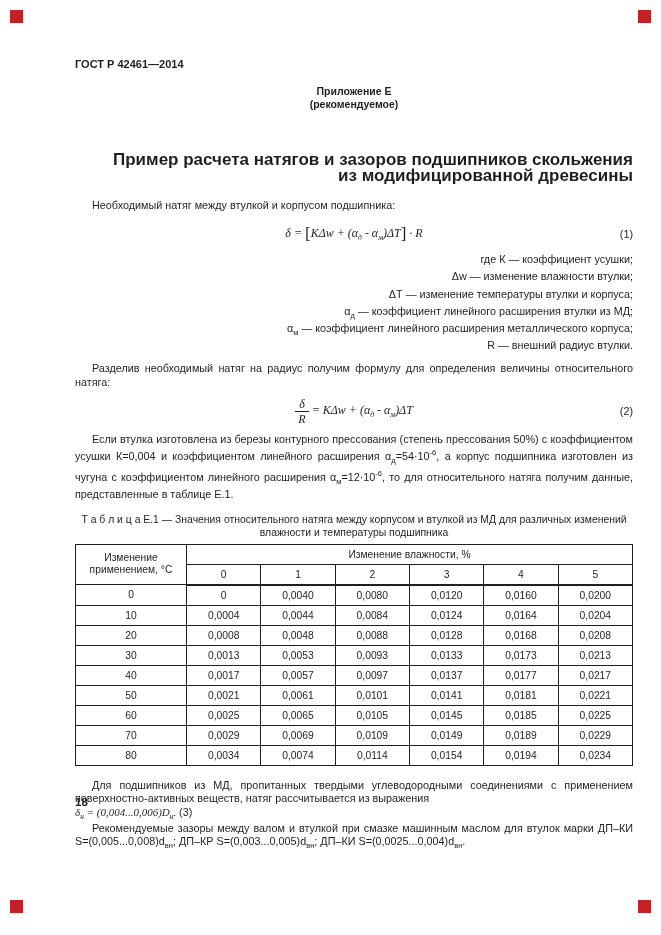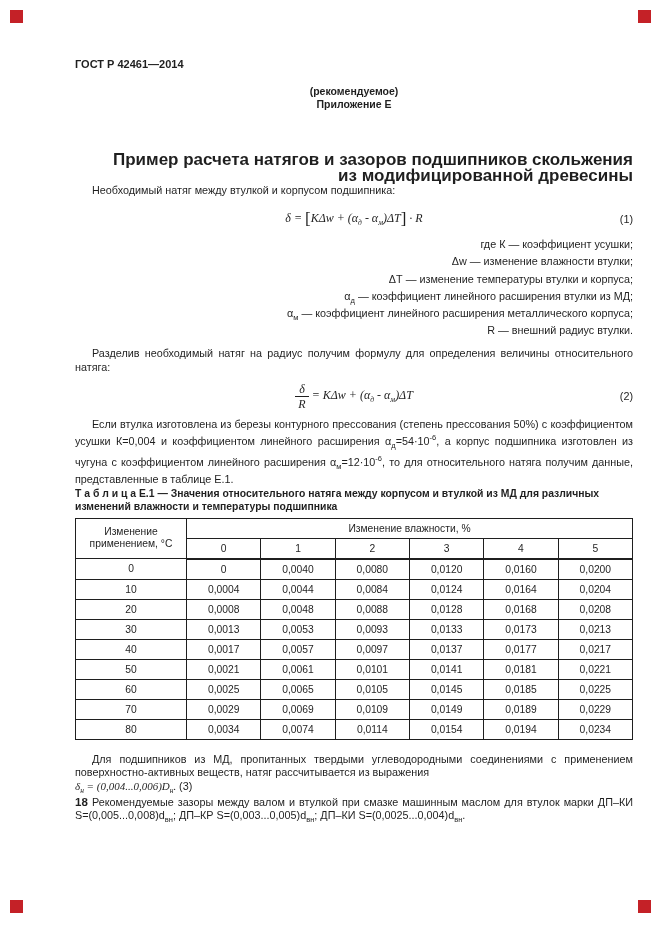--- a/index.html
+++ b/index.html
@@ -36,21 +36,21 @@
   .sup { font-size:7.5px; vertical-align:5px; }
   .frac { display:inline-block; vertical-align:middle; text-align:center; line-height:12px; }
   .fnum { display:block; padding:0 4px 1px; border-bottom:1px solid #1f1f1f; }
   .fden { display:block; padding-top:1px; }
 
   .defs { margin-top:0; }
   .def-line { font-size:10.8px; line-height:13.2px; text-align:right; }
   .p-divide { margin-top:6px; }
   .p-birch { margin-top:7px; }
 
-  .tbl-caption { font-size:10.4px; line-height:13px; text-align:left;font-weight:bold; }
+  .tbl-caption { margin-top:11px; font-size:10.4px; line-height:13px; text-align:center; }
 
   table { border-collapse:collapse; width:100%; margin-top:5px; table-layout:fixed; }
   th, td { border:1px solid #1f1f1f; text-align:center; vertical-align:middle; font-weight:normal; font-size:10.3px; padding:4px 2px; }
   .subhead th { border-bottom:2px solid #1f1f1f; }
   .hdr-wrap { width:84px; margin:0 auto; line-height:12.5px; }
 
   .p-impreg { margin-top:13px; }
   .formula3-line { margin-top:1px; font-size:10.8px; text-align:left; }
   .formula3-line .formula { font-size:11px;font-family:Liberation Serif, serif; }
   .p-clear { margin-top:1px; }
@@ -63,30 +63,30 @@
 <div class="corner-mark mark-tl"></div>
 <div class="corner-mark mark-tr"></div>
 <div class="corner-mark mark-bl"></div>
 <div class="corner-mark mark-br"></div>
 
 <div class="content">
 
   <div class="doc-num">ГОСТ Р 42461—2014</div>
 
   <div class="appendix">
+    <div>Приложение Е</div>
     <div>(рекомендуемое)</div>
-    <div>Приложение Е</div>
   </div>
 
   <div class="title">
     <div>Пример расчета натягов и зазоров подшипников скольжения</div>
     <div>из модифицированной древесины</div>
   </div>
 
-  <p class="indent p-intro" style="">Необходимый натяг между втулкой и корпусом подшипника:</p>
+  <p class="indent p-intro" style="margin-top:15px;">Необходимый натяг между втулкой и корпусом подшипника:</p>
 
   <div class="formula-row formula-row1">
     <span class="formula"><span>δ = </span><span class="bigb">[</span><span>КΔw + (α</span><span class="sub">д</span><span> - α</span><span class="sub">м</span><span>)ΔТ</span><span class="bigb">]</span><span> · R</span></span>
     <span class="formula-number">(1)</span>
   </div>
 
   <div class="defs">
     <div class="def-line"><span>где К — коэффициент усушки;</span><span class="sub"></span><span></span></div>
     <div class="def-line"><span>Δw — изменение влажности втулки;</span><span class="sub"></span><span></span></div>
     <div class="def-line"><span>ΔТ — изменение температуры втулки и корпуса;</span><span class="sub"></span><span></span></div>

